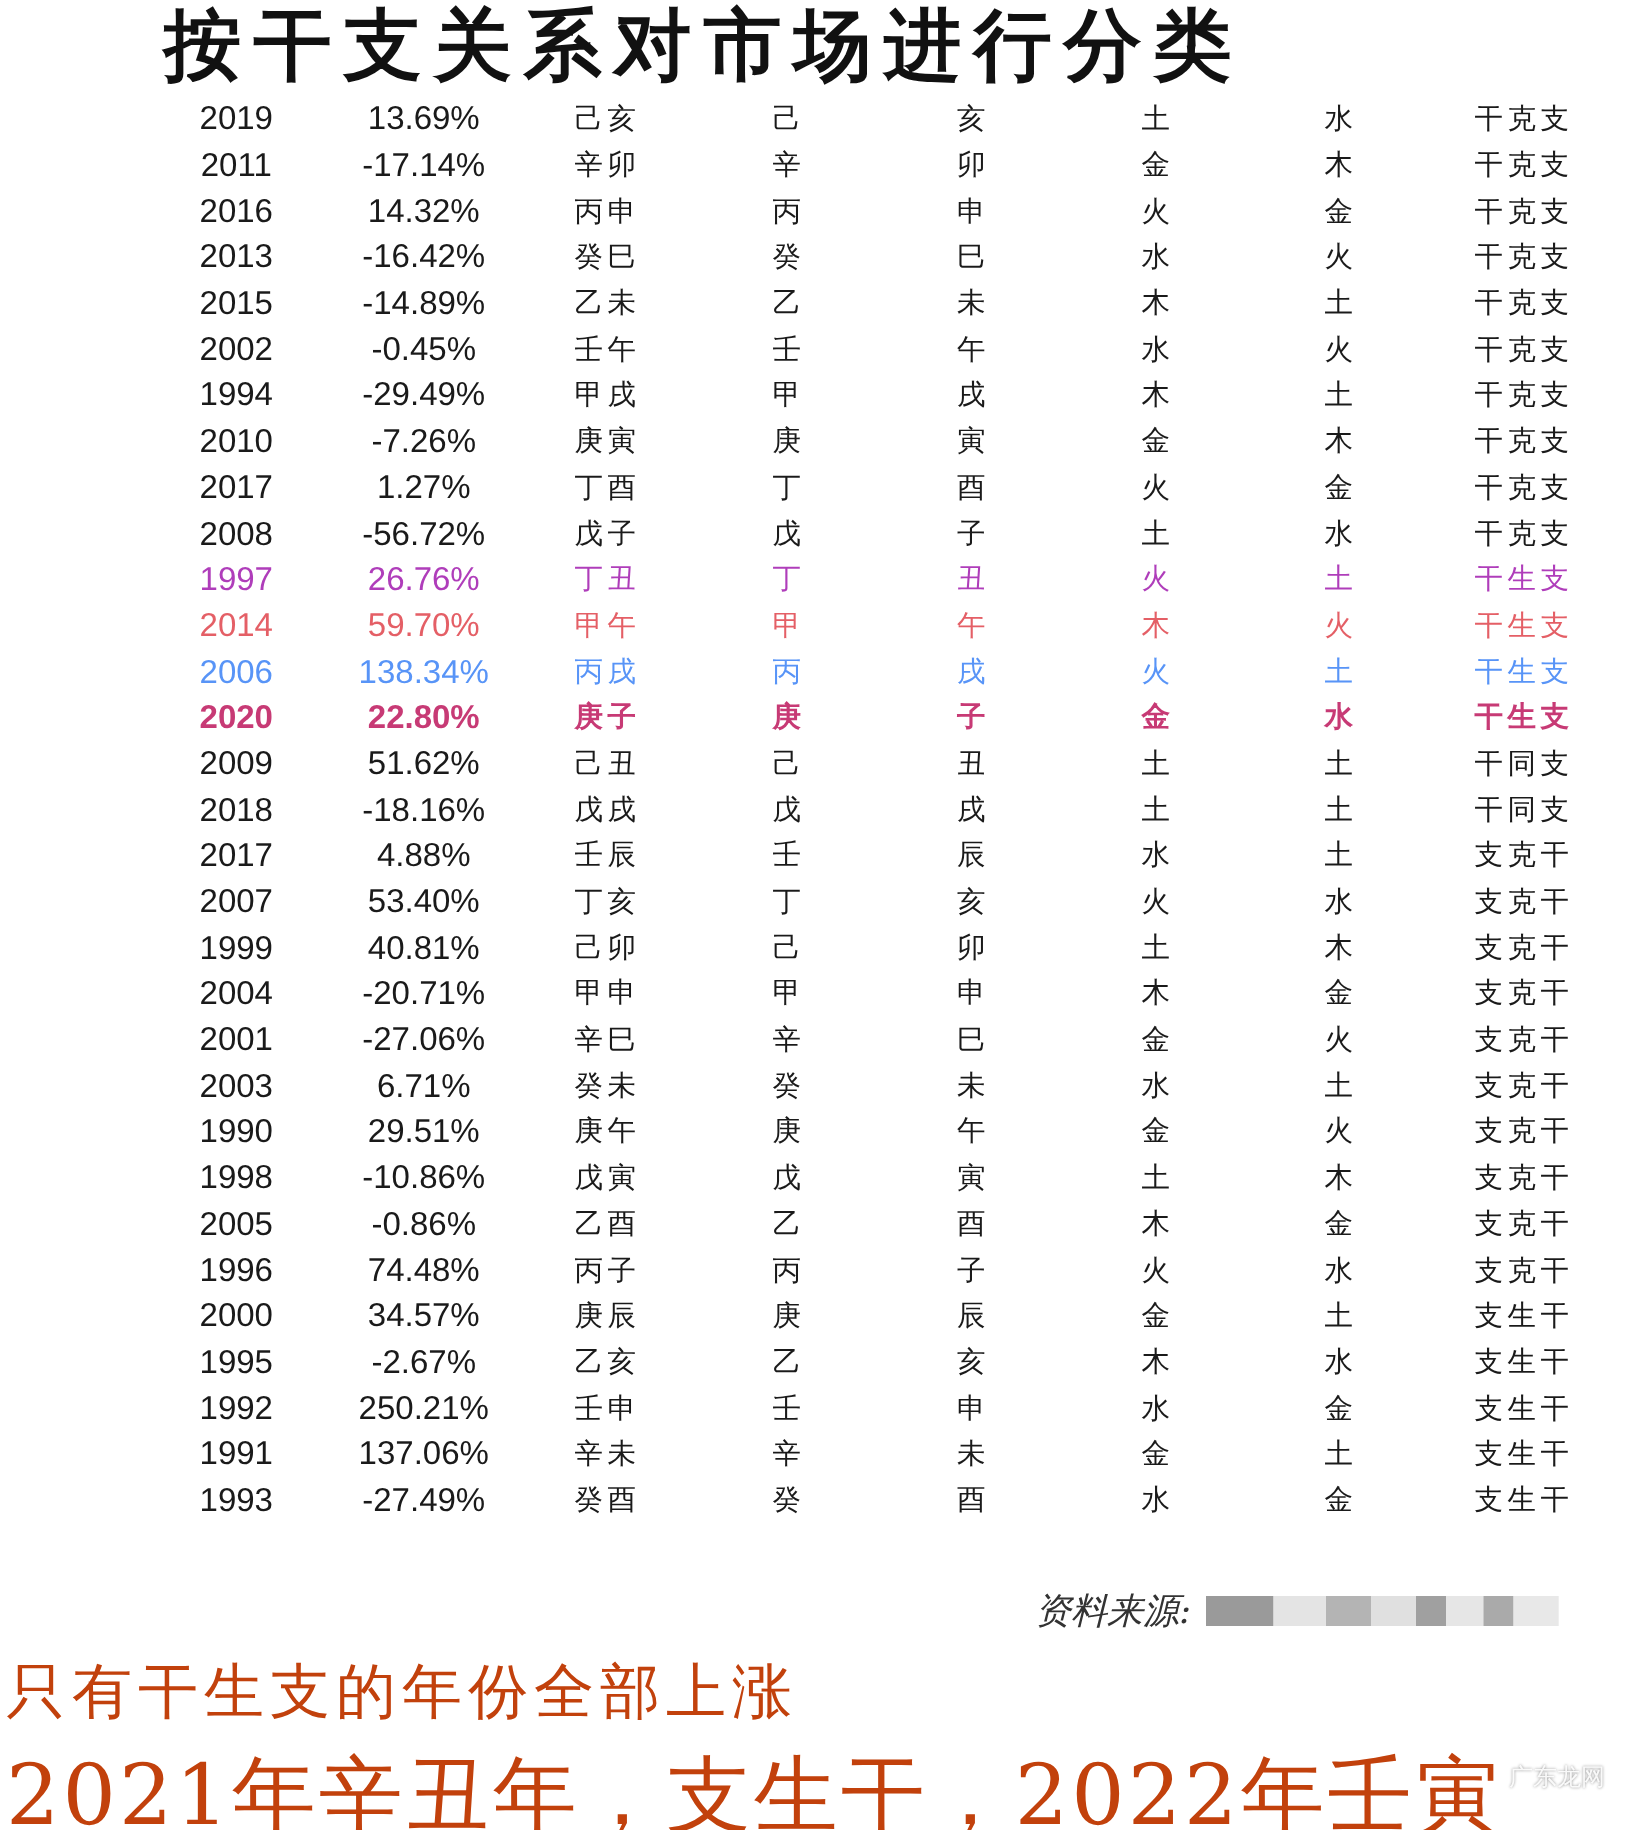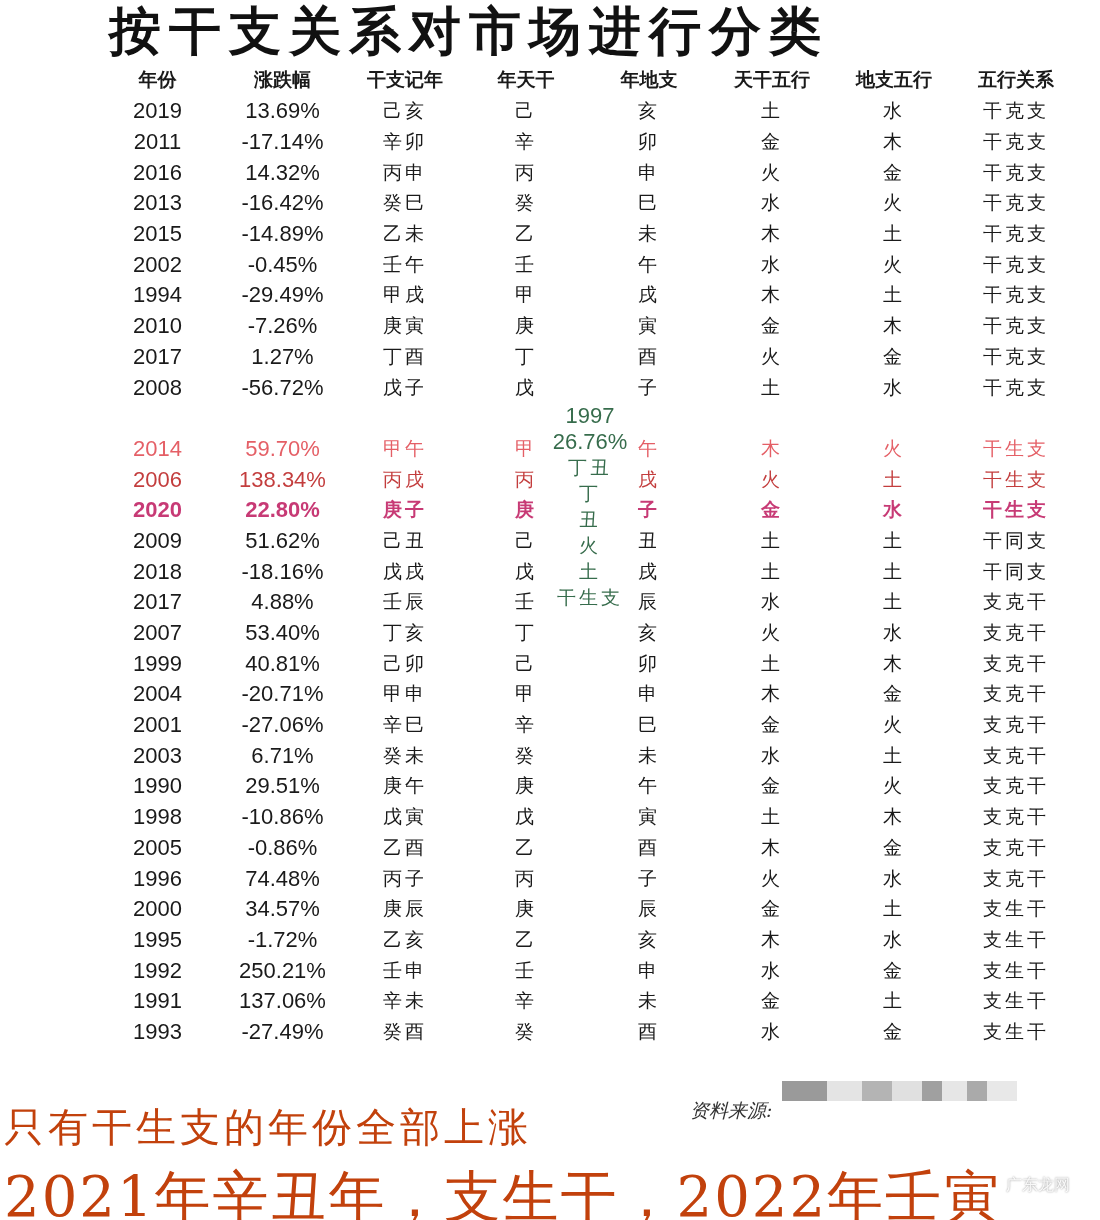--- a/index.html
+++ b/index.html
@@ -18,45 +18,35 @@
     .c3 { width: 122px; }
     .c4 { width: 124px; }
     .c5 { width: 122px; }
     .c6 { width: 122px; }
     .c7 { width: 122px; }
     .row.data .c0, .row.data .c1 { font-family: "Liberation Sans", sans-serif; font-size: 22px; }
     .row.data .cjk { font-family: "DejaVu Serif", serif; font-size: 19px; letter-spacing: 3px; }
     .row.highlight { color: #e0444c; }
     .row.highlight .cell { opacity: 0.85; }
     .source { position: absolute; left: 690px; top: 1058px; display: flex; align-items: center; }
-    .source-label { font-family: "DejaVu Serif", serif; font-style: italic; font-size: 19px; color: #333; margin-top: 40px; }
+    .source-label { font-family: "DejaVu Serif", serif; font-style: italic; font-size: 24px; color: #333; }
     .blur { display: flex; margin-left: 10px; height: 20px; width: 235px; background: #efefef; }
     .blur span { display: block; height: 20px; }
     .caption { position: absolute; left: 4px; font-family: "DejaVu Serif", serif; color: #c2410c; }
     .caption.l1 { top: 1100px; font-size: 40px; letter-spacing: 4px; }
     .caption.l2 { top: 1160px; font-size: 56px; letter-spacing: 2px; }
     .watermark { position: absolute; right: 30px; top: 1175px; font-size: 16px; color: rgba(255,255,255,0.9);
                  text-shadow: 0 0 2px #888; font-family: "DejaVu Sans", sans-serif; }
   </style>
 </head>
 <body>
 
 <div class="title">按干支关系对市场进行分类</div>
 
 <div class="table">
-  <div class="row header">
-    <div class="cell c0">年份</div>
-    <div class="cell c1">涨跌幅</div>
-    <div class="cell c2">干支记年</div>
-    <div class="cell c3">年天干</div>
-    <div class="cell c4">年地支</div>
-    <div class="cell c5">天干五行</div>
-    <div class="cell c6">地支五行</div>
-    <div class="cell c7">五行关系</div>
-  </div>
   <div id="rows">
       <div class="row data">
         <div class="cell c0">2019</div>
         <div class="cell c1">13.69%</div>
         <div class="cell c2 cjk">己亥</div>
         <div class="cell c3 cjk">己</div>
         <div class="cell c4 cjk">亥</div>
         <div class="cell c5 cjk">土</div>
         <div class="cell c6 cjk">水</div>
         <div class="cell c7 cjk">干克支</div>
@@ -144,41 +134,41 @@
       <div class="row data">
         <div class="cell c0">2008</div>
         <div class="cell c1">-56.72%</div>
         <div class="cell c2 cjk">戊子</div>
         <div class="cell c3 cjk">戊</div>
         <div class="cell c4 cjk">子</div>
         <div class="cell c5 cjk">土</div>
         <div class="cell c6 cjk">水</div>
         <div class="cell c7 cjk">干克支</div>
       </div>
-      <div class="row data highlight" style="color: #14532d; flex-direction: column;">
+      <div class="row data highlight" style="color: #a21caf;">
         <div class="cell c0">1997</div>
         <div class="cell c1">26.76%</div>
         <div class="cell c2 cjk">丁丑</div>
         <div class="cell c3 cjk">丁</div>
         <div class="cell c4 cjk">丑</div>
         <div class="cell c5 cjk">火</div>
         <div class="cell c6 cjk">土</div>
         <div class="cell c7 cjk">干生支</div>
       </div>
       <div class="row data highlight" style="color: rgb(224, 68, 76);">
         <div class="cell c0">2014</div>
         <div class="cell c1">59.70%</div>
         <div class="cell c2 cjk">甲午</div>
         <div class="cell c3 cjk">甲</div>
         <div class="cell c4 cjk">午</div>
         <div class="cell c5 cjk">木</div>
         <div class="cell c6 cjk">火</div>
         <div class="cell c7 cjk">干生支</div>
       </div>
-      <div class="row data highlight" style="color: #b91c1c;">
+      <div class="row data highlight" style="color: #3b82f6;">
         <div class="cell c0">2006</div>
         <div class="cell c1">138.34%</div>
         <div class="cell c2 cjk">丙戌</div>
         <div class="cell c3 cjk">丙</div>
         <div class="cell c4 cjk">戌</div>
         <div class="cell c5 cjk">火</div>
         <div class="cell c6 cjk">土</div>
         <div class="cell c7 cjk">干生支</div>
       </div>
       <div class="row data highlight" style="color: #be185d; font-weight: bold;">
@@ -316,21 +306,21 @@
         <div class="cell c1">34.57%</div>
         <div class="cell c2 cjk">庚辰</div>
         <div class="cell c3 cjk">庚</div>
         <div class="cell c4 cjk">辰</div>
         <div class="cell c5 cjk">金</div>
         <div class="cell c6 cjk">土</div>
         <div class="cell c7 cjk">支生干</div>
       </div>
       <div class="row data">
         <div class="cell c0">1995</div>
-        <div class="cell c1">-1.72%</div>
+        <div class="cell c1">-2.67%</div>
         <div class="cell c2 cjk">乙亥</div>
         <div class="cell c3 cjk">乙</div>
         <div class="cell c4 cjk">亥</div>
         <div class="cell c5 cjk">木</div>
         <div class="cell c6 cjk">水</div>
         <div class="cell c7 cjk">支生干</div>
       </div>
       <div class="row data">
         <div class="cell c0">1992</div>
         <div class="cell c1">250.21%</div>

